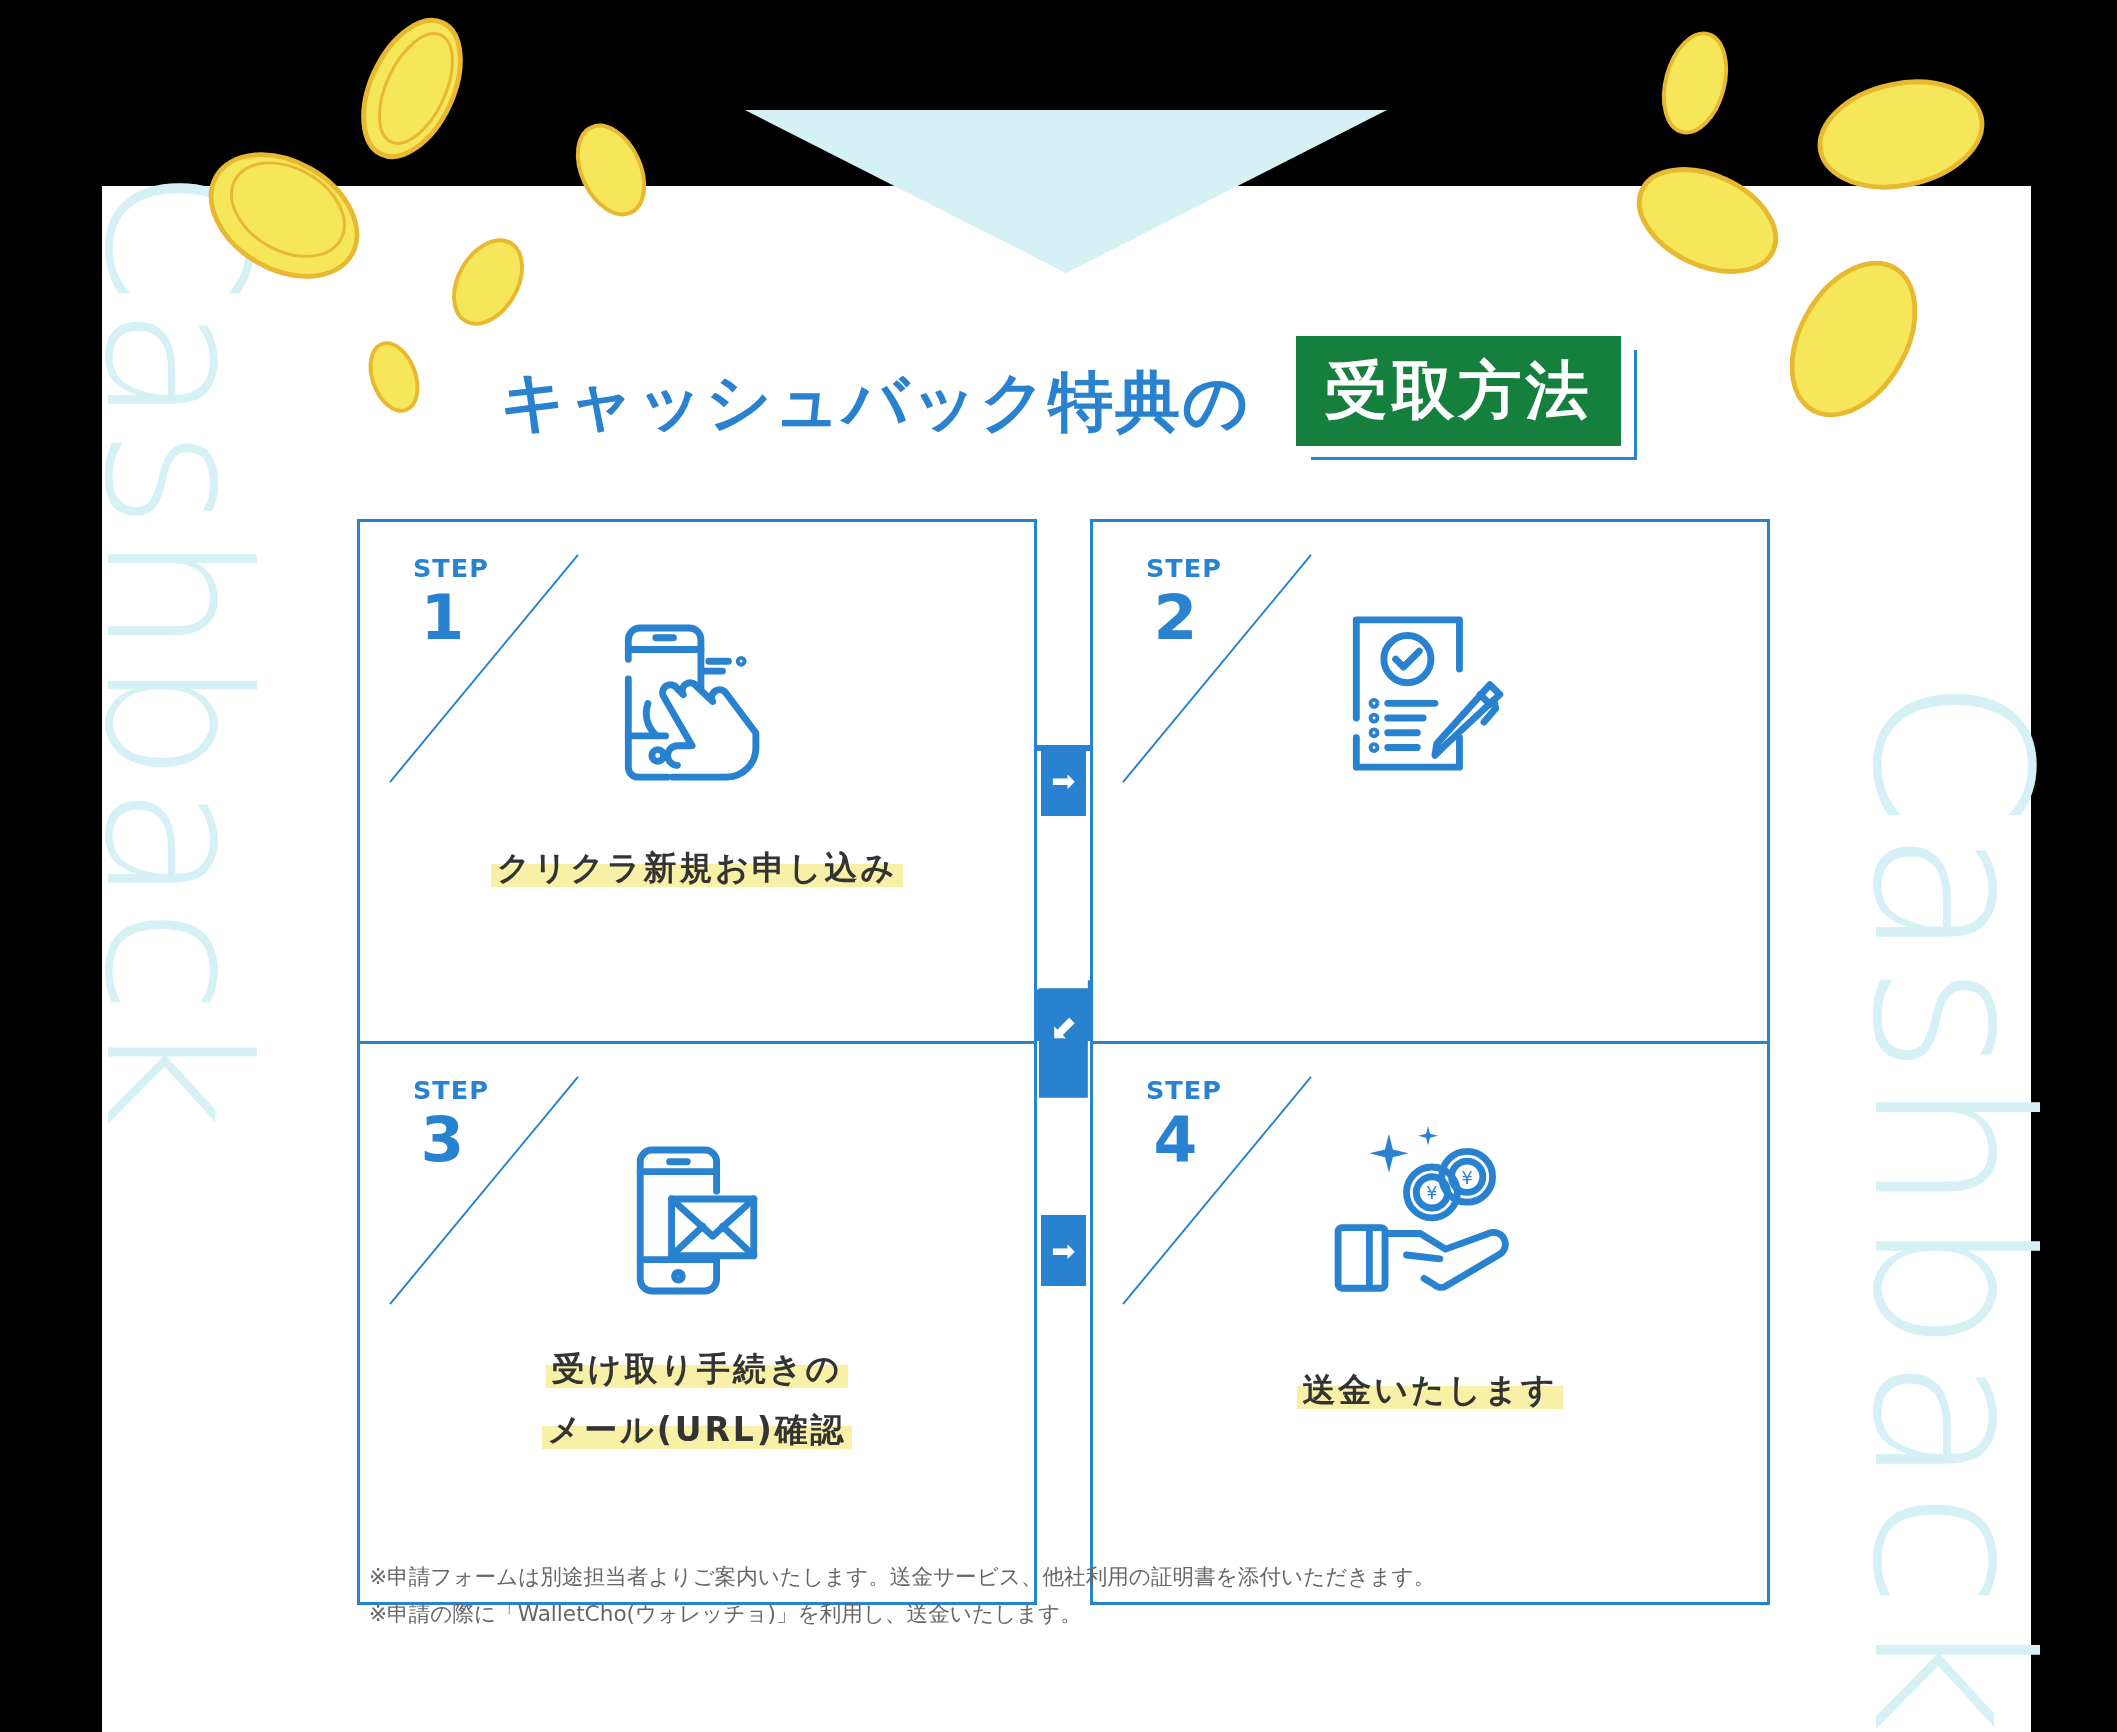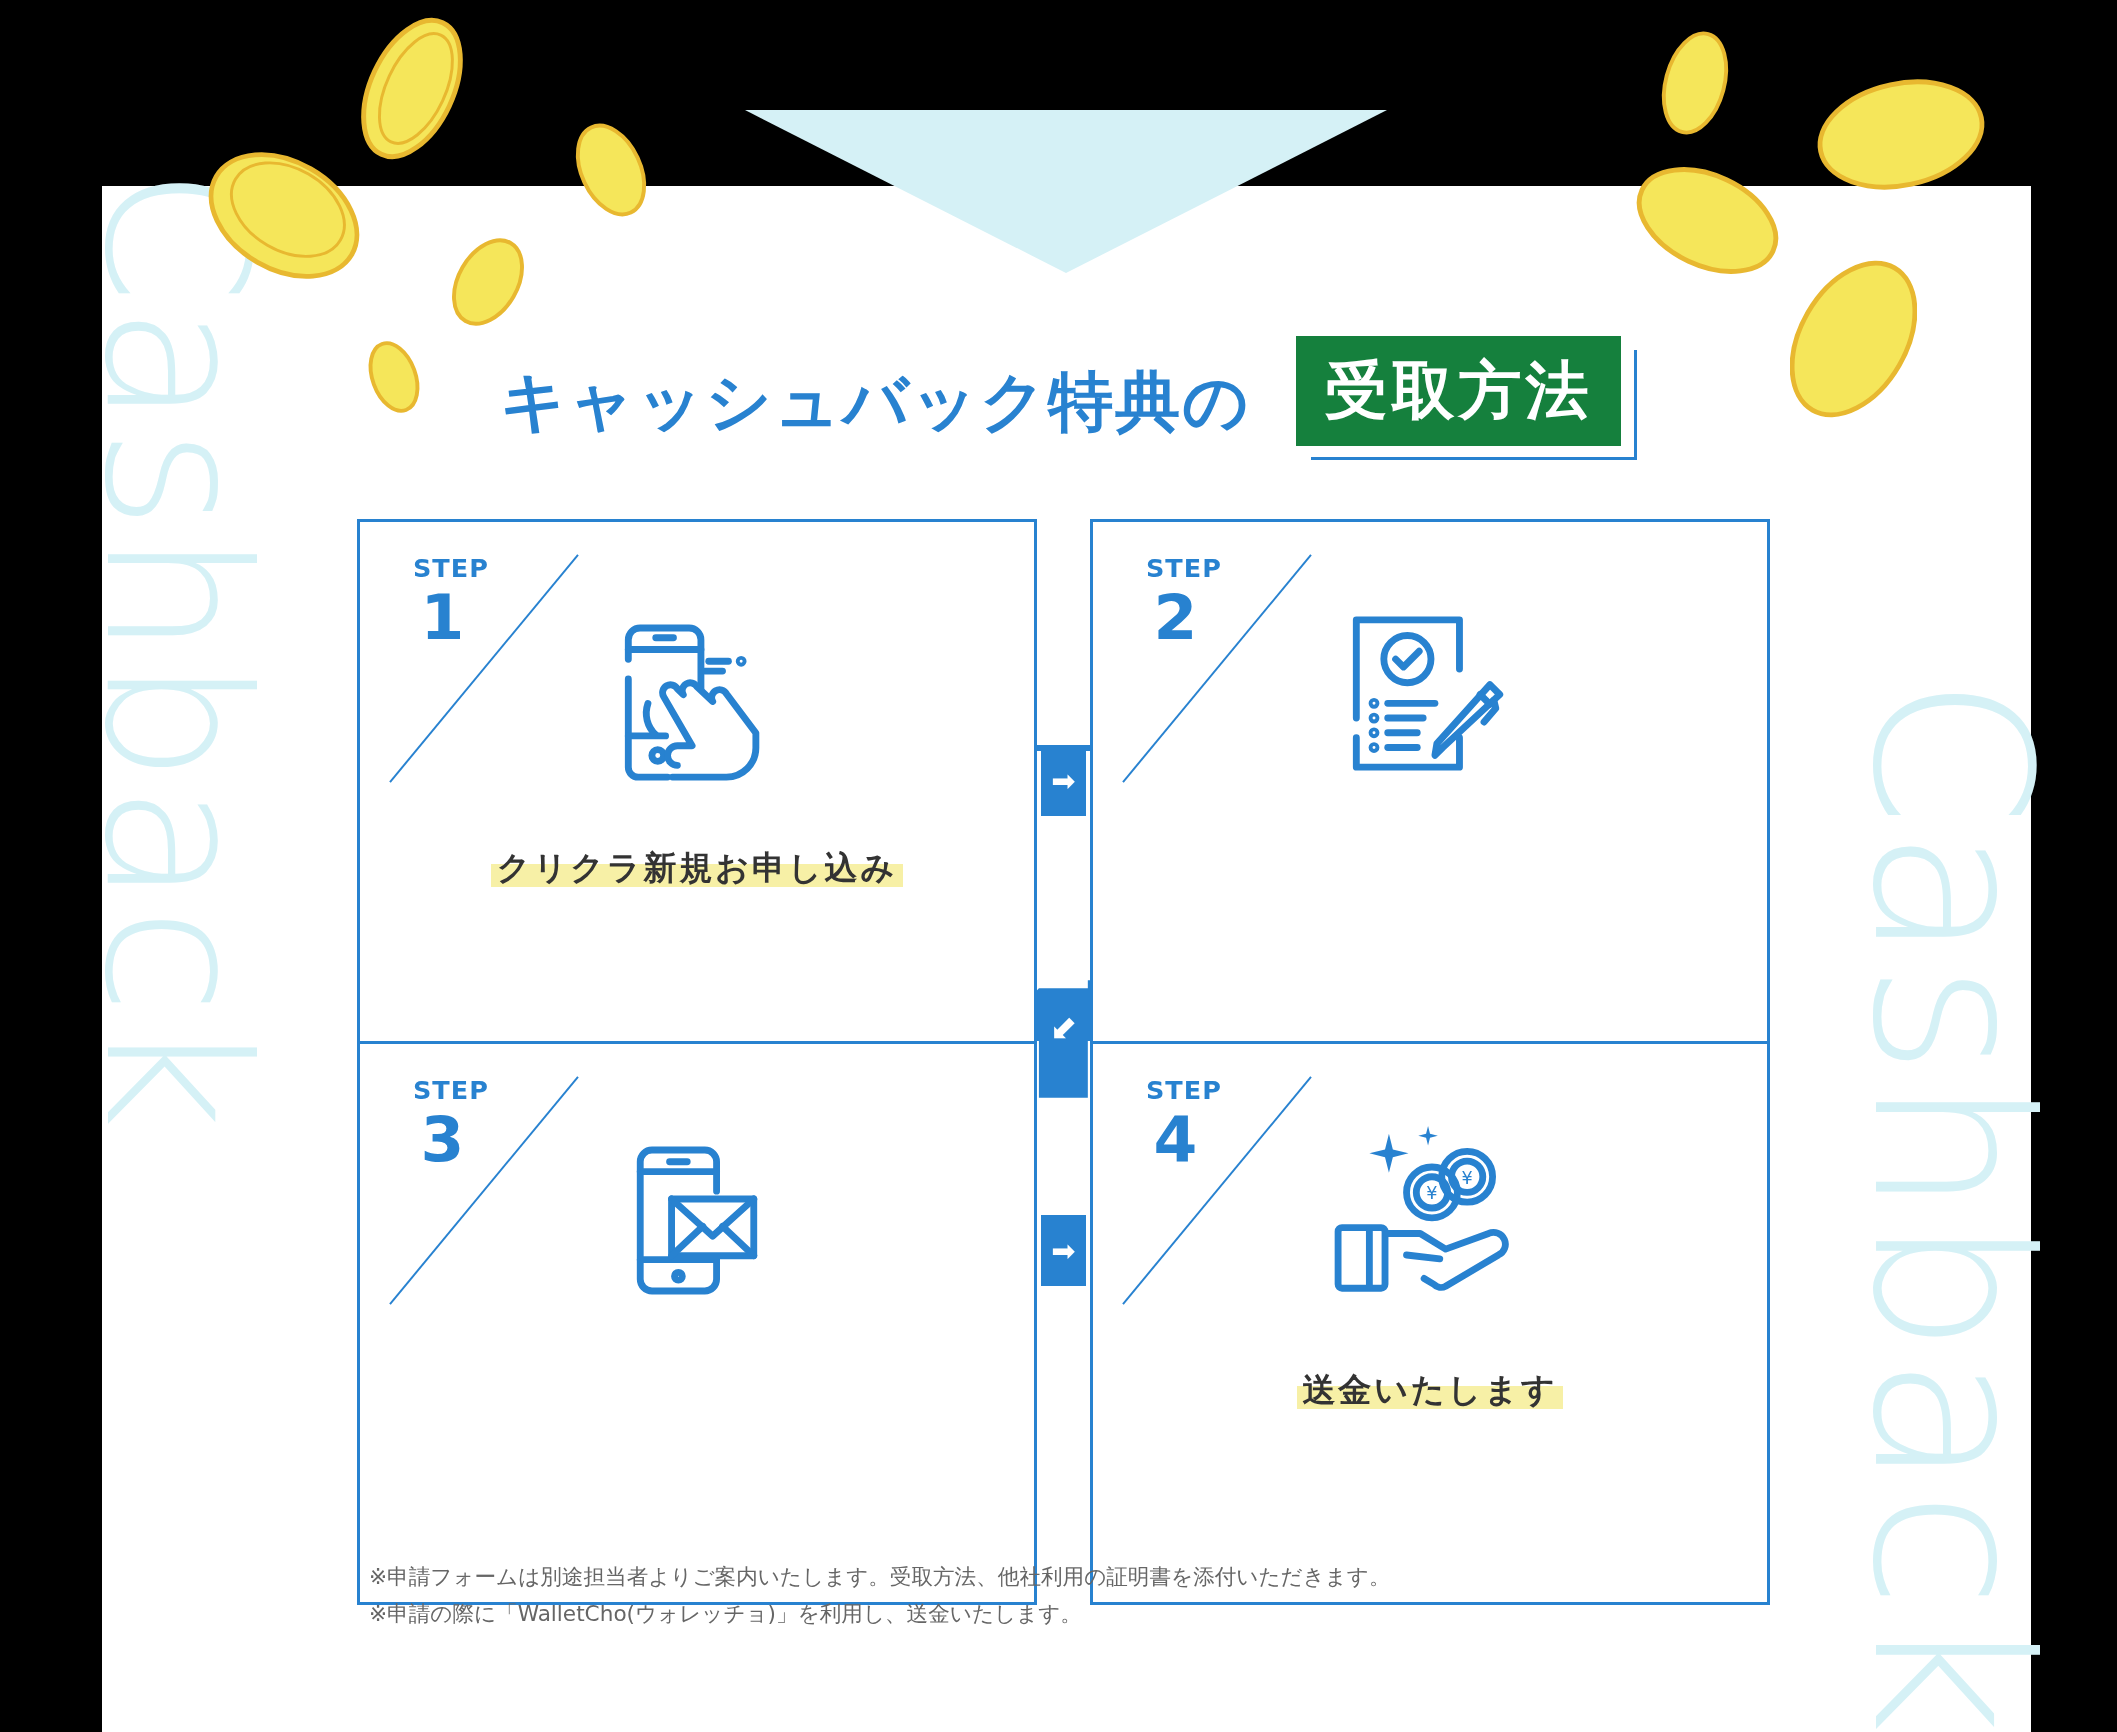--- a/index.html
+++ b/index.html
@@ -141,20 +141,21 @@
       <path d="M90 50 V20 a12 12 0 0 0-12-12 H24 a12 12 0 0 0-12 12 V140 a12 12 0 0 0 12 12 H78 a12 12 0 0 0 12-12 V118"></path>
       <line x1="12" y1="30" x2="90" y2="30"></line>
       <line x1="42" y1="20" x2="60" y2="20"></line>
       <line x1="12" y1="120" x2="90" y2="120"></line>
       <circle cx="51" cy="137" r="4"></circle>
       <rect x="44" y="58" width="84" height="58"></rect>
       <polyline points="44,58 86,96 128,58"></polyline>
       <line x1="44" y1="116" x2="76" y2="86"></line>
       <line x1="128" y1="116" x2="96" y2="86"></line>
     </svg>
+  <div class="step-text"><span>受け取り手続きの</span><br><span>メール(URL)確認</span></div>
 </div>
 
 <div class="step s4">
   <svg class="step-slash" width="196" height="235" viewBox="0 0 200 240">
       <line x1="196" y1="4" x2="4" y2="236" stroke="#2882d0" stroke-width="2"></line>
     </svg>
   <div class="step-label">STEP</div>
   <div class="step-num">4</div>
   <svg class="step-icon" width="196" height="176" viewBox="0 0 200 180" fill="none" stroke="#2882d0" stroke-width="7" stroke-linecap="round" stroke-linejoin="round" style="top:78px">
       <path d="M58 12 L62 28 L78 32 L62 36 L58 52 L54 36 L38 32 L54 28 Z" fill="#2882d0" stroke="none"></path>
@@ -167,16 +168,16 @@
       <text x="138" y="63" font-size="18" fill="#2882d0" stroke="none" text-anchor="middle" font-family="DejaVu Sans, sans-serif">¥</text>
       <rect x="6" y="108" width="48" height="62" rx="4"></rect>
       <line x1="38" y1="110" x2="38" y2="168"></line>
       <path d="M56 114 H90 L116 130 L160 114 a12 12 0 0 1 10 22 L116 168 a10 10 0 0 1-12-2 L94 160"></path>
       <line x1="76" y1="136" x2="110" y2="140"></line>
     </svg>
   <div class="step-text"><span>送金いたします</span></div>
 </div>
 
 <div class="notes">
-  <div>※申請フォームは別途担当者よりご案内いたします。受取方法、他社利用の証明書を添付いただきます。</div>
+  <div>※申請フォームは別途担当者よりご案内いたします。送金サービス、他社利用の証明書を添付いただきます。</div>
   <div>※申請の際に「WalletCho(ウォレッチョ)」を利用し、送金いたします。</div>
 </div>
 
 
 </body></html>

